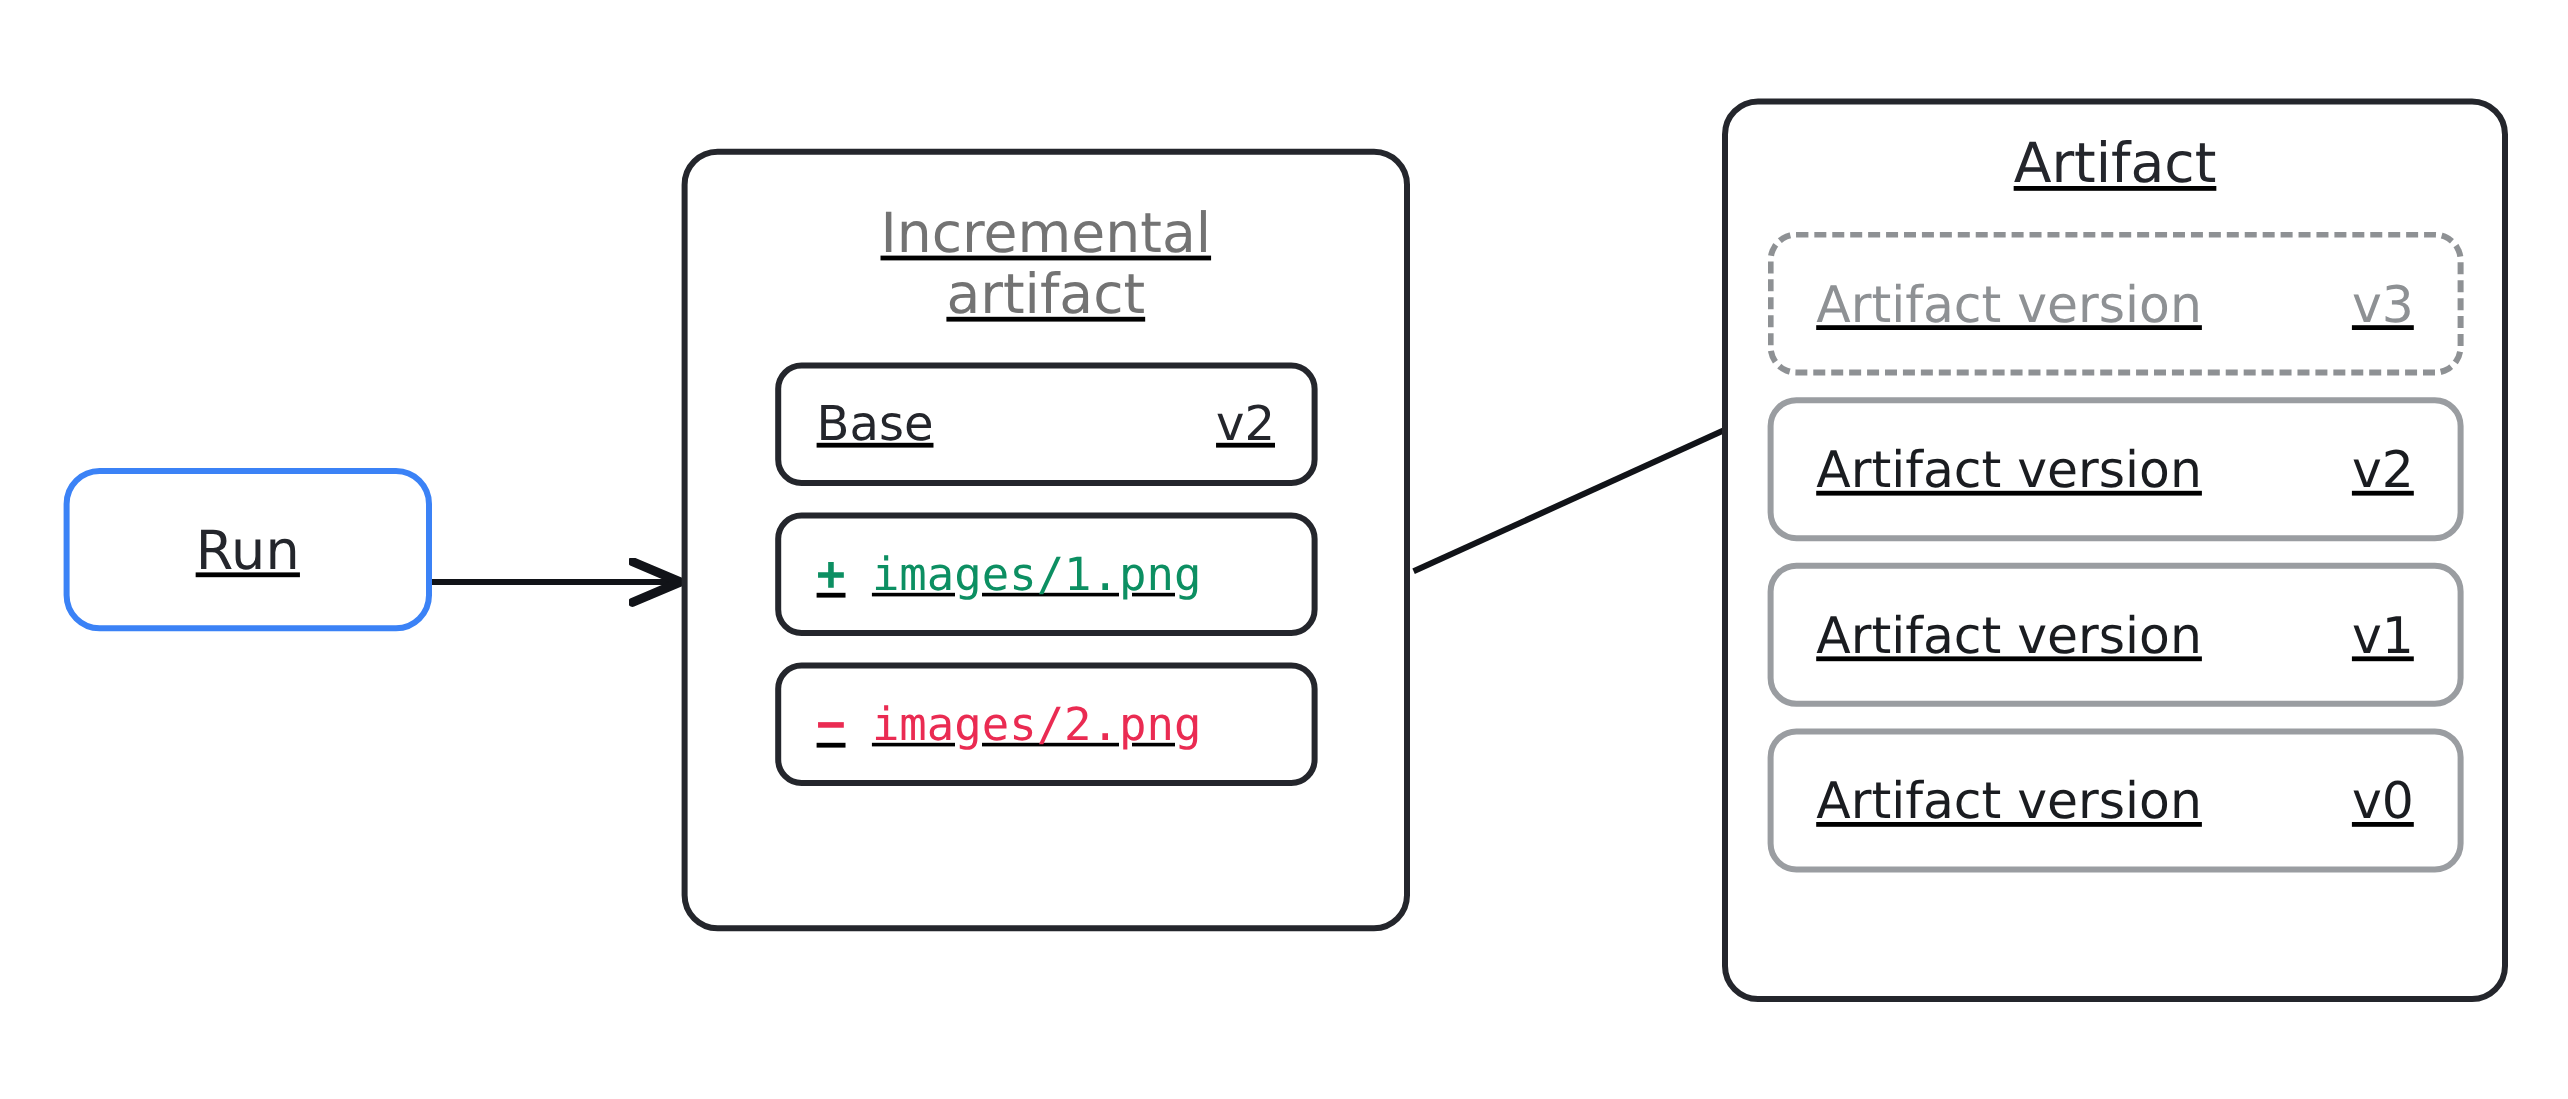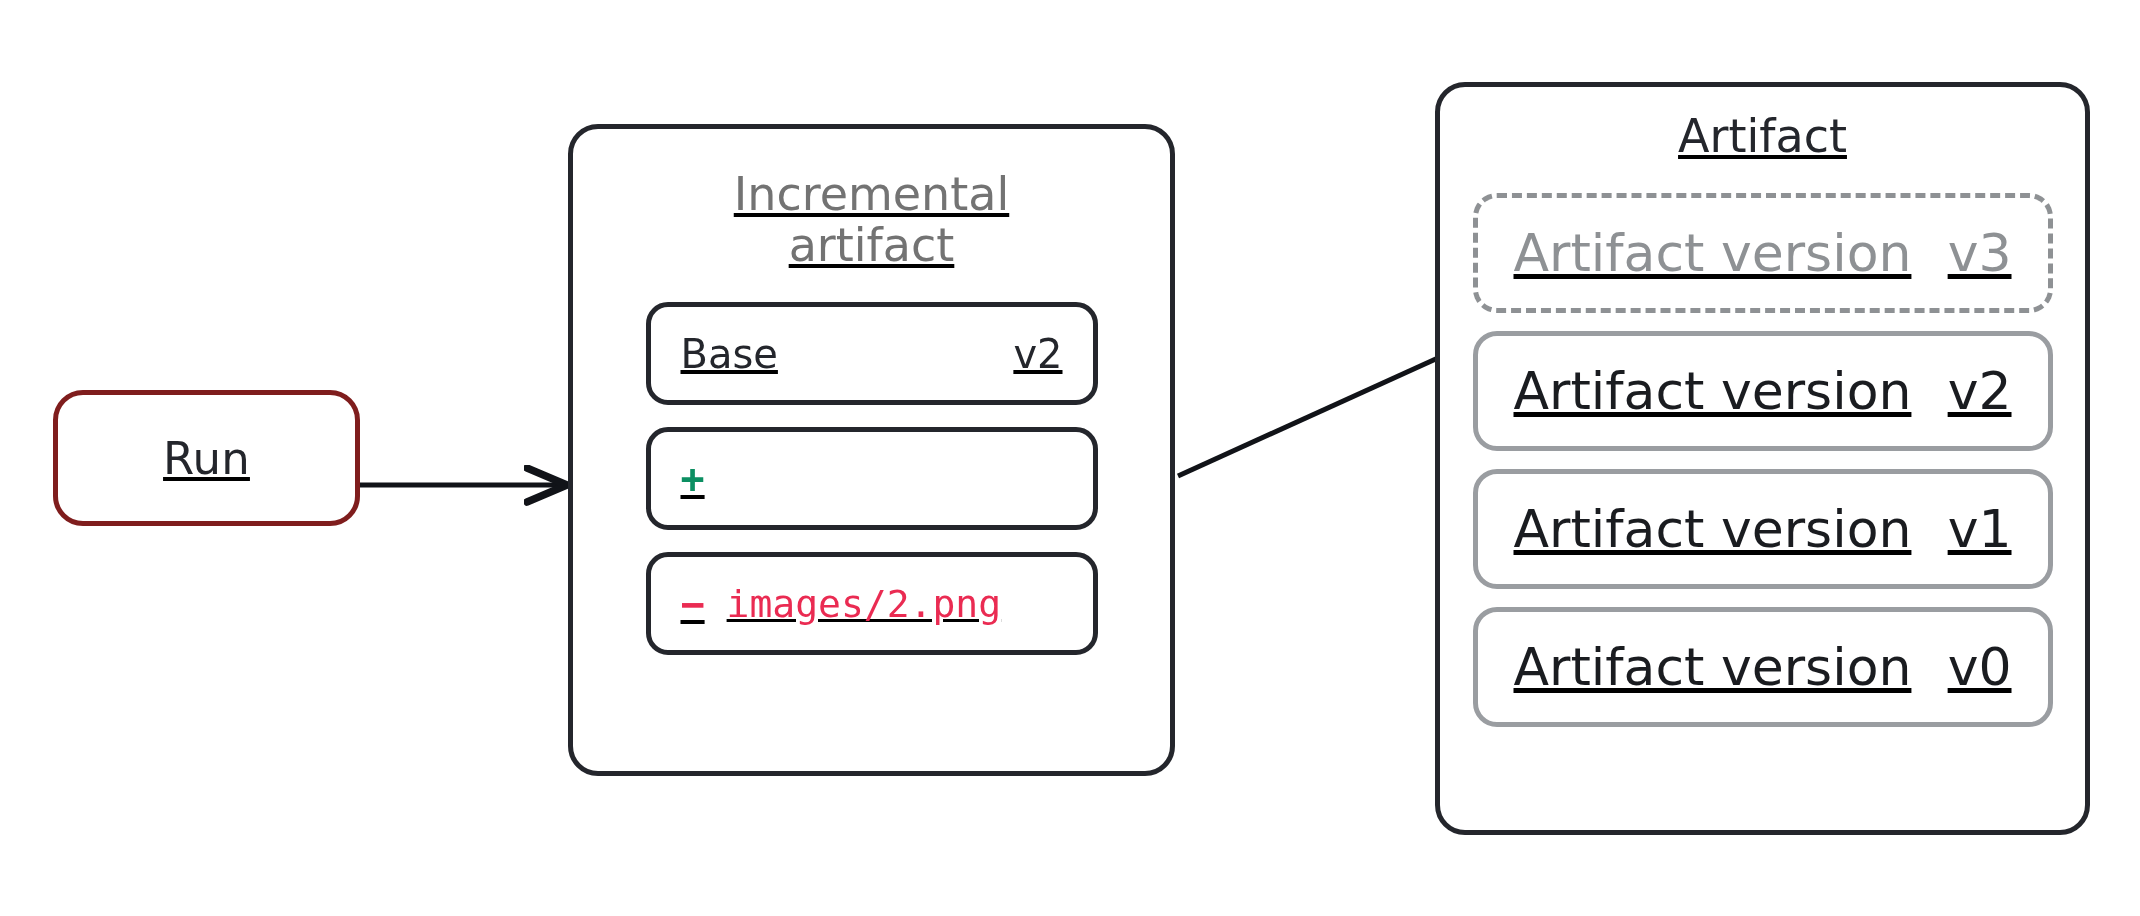--- a/index.html
+++ b/index.html
@@ -26,21 +26,21 @@
     display: flex;
     text-decoration: underline;
   }
 
   
   .run-box {
     left: 53px;
     top: 390px;
     width: 307px;
     height: 136px;
-    border: 5px solid #7f1d1d;
+    border: 5px solid #3b82f6;
     border-radius: 30px;
     align-items: center;
     justify-content: center;
   }
   .run-label {
     font-size: 45px;
     color: #24262c;
     letter-spacing: 0.2px;
   }
 
@@ -136,21 +136,21 @@
   .ver-row {
     box-sizing: border-box;
     width: 580px;
     height: 120px;
     border-radius: 24px;
     background: #ffffff;
     display: flex;
     align-items: center;
     justify-content: space-between;
     padding: 0 36px;
-    font-size: 52px;
+    font-size: 42px;
     color: #1a1c20;
   }
   .ver-row.solid {
     border: 5px solid #9a9da1;
   }
   .ver-row.ghost {
     border: 5px dashed #8e9194;
     color: #8e9194;
   }
   .ver-row .ver-name,
@@ -194,20 +194,21 @@
     <div class="incr-rows">
 
       <div class="incr-row base">
         <span class="base-name">Base</span>
         <span class="base-ver">v2</span>
       </div>
 
       <div class="incr-row">
         <span class="diff-row">
           <span class="diff-sign diff-add">+</span>
+          <span class="diff-add">images/1.png</span>
         </span>
       </div>
 
       <div class="incr-row">
         <span class="diff-row">
           <span class="diff-sign diff-del">−</span>
           <span class="diff-del">images/2.png</span>
         </span>
       </div>
 

